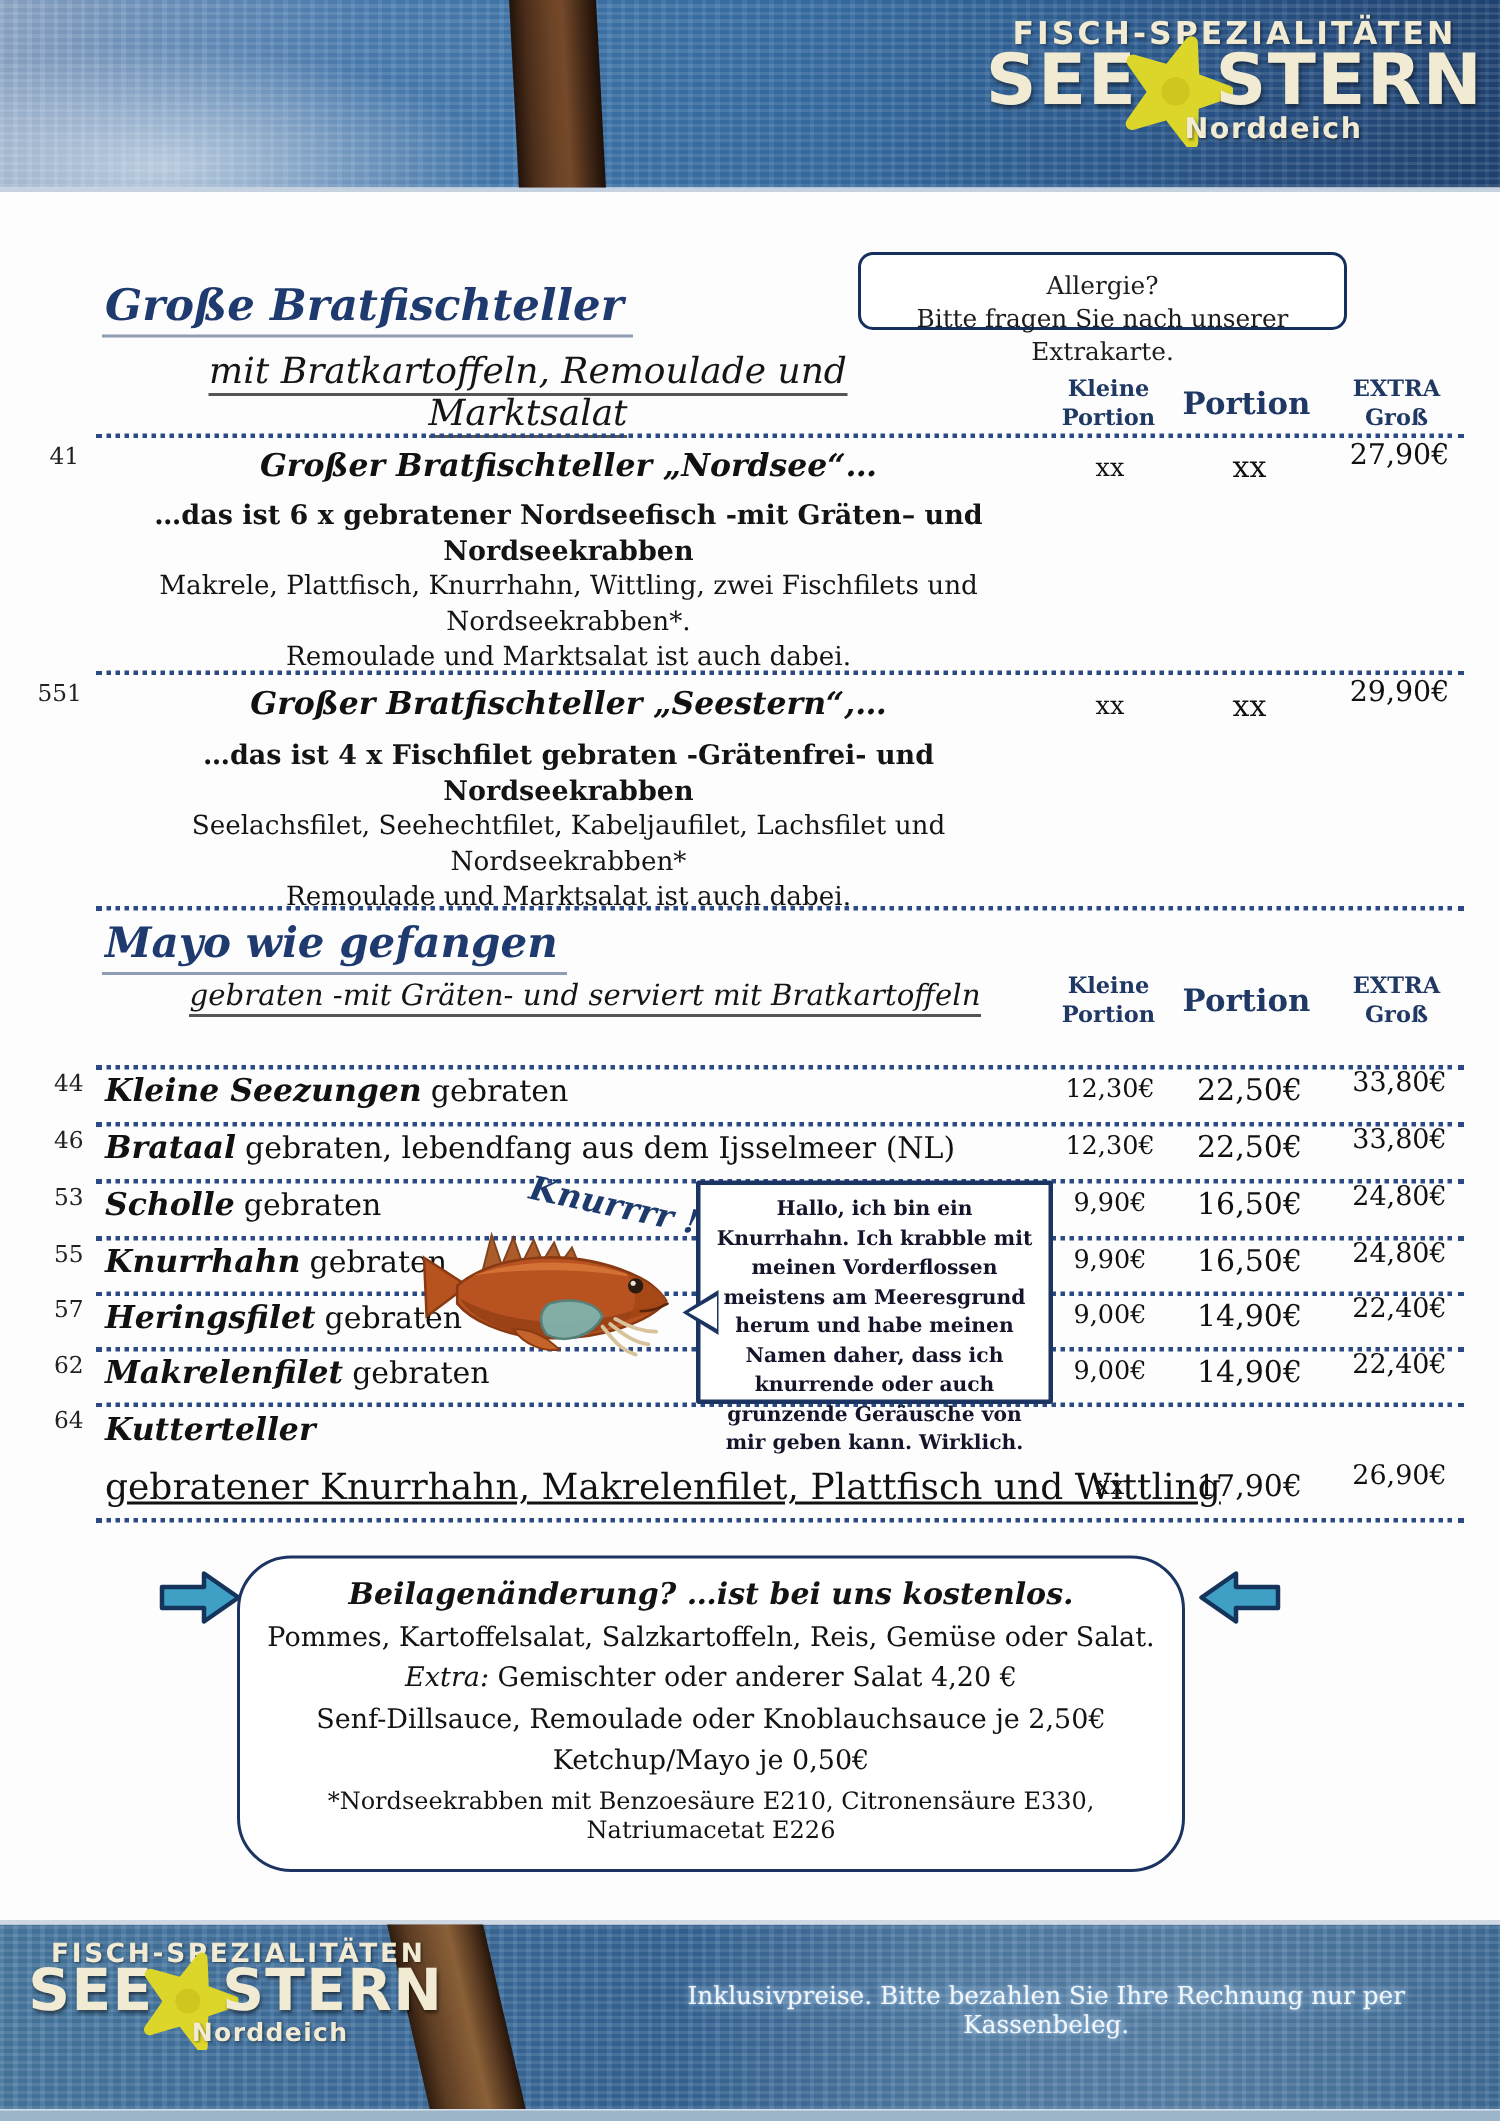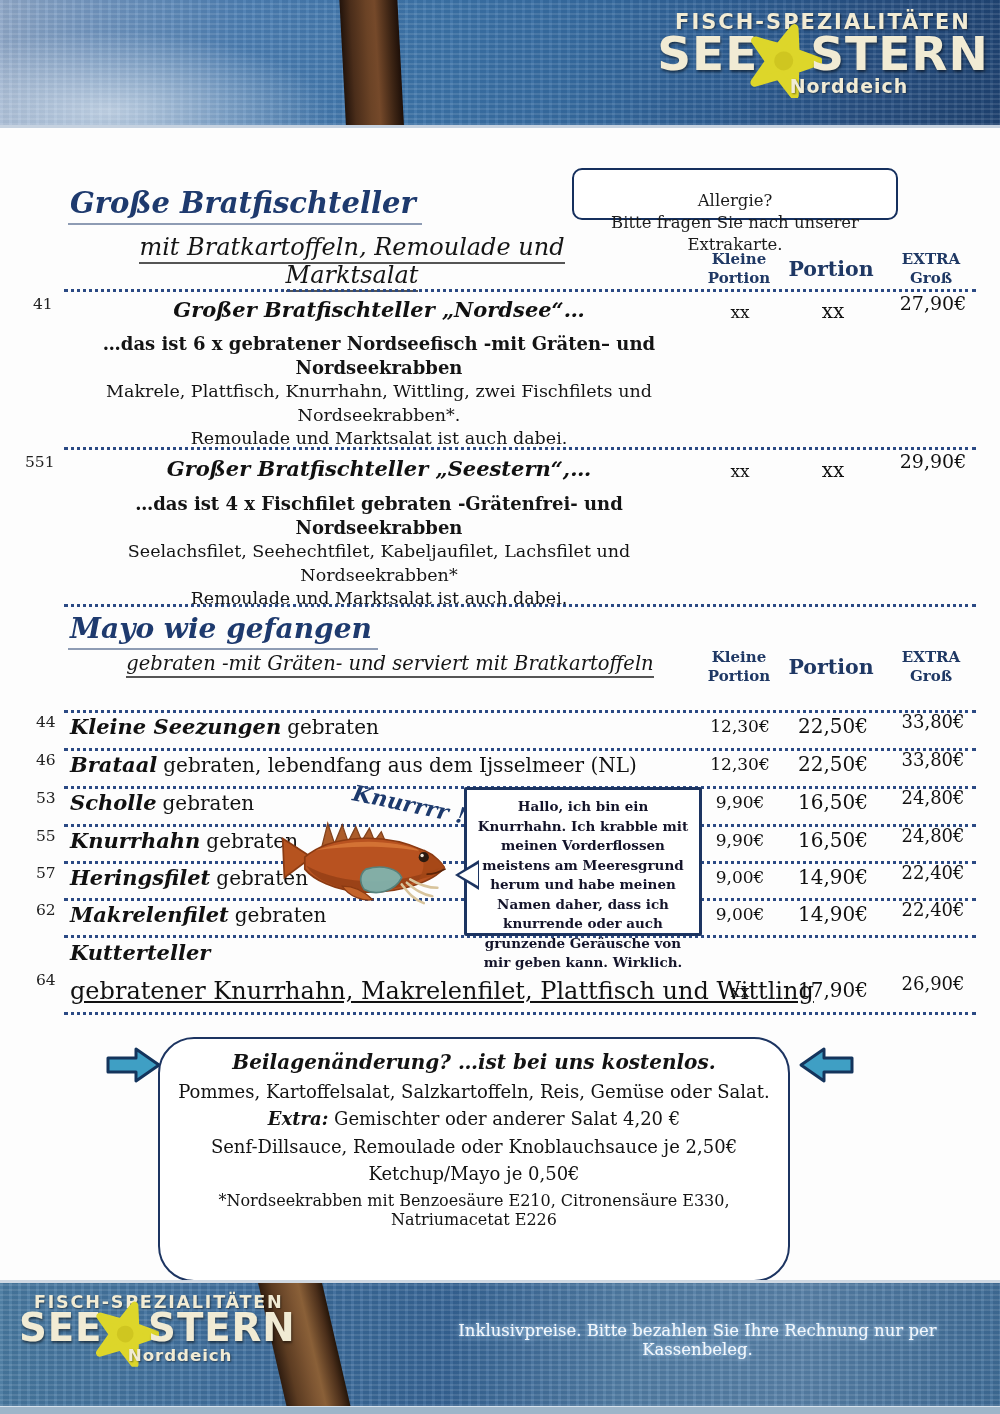--- a/index.html
+++ b/index.html
@@ -42,21 +42,21 @@
       text-shadow:1px 1px 2px rgba(0,0,0,.45); }
   .dots { position:absolute; left:64px; width:912px; height:0; border-top:3px dotted #2b4a84; }
   .dots.thick { border-top-width:3.5px; }
 
   .sec-title { position:absolute; font-size:29px; font-weight:bold; font-style:italic; color:#1e3a6e;
       border-bottom:2px solid #8e9cb4; padding:0 6px 3px 2px; }
   .sec-sub { position:absolute; text-align:center; font-style:italic; font-size:24px; color:#151515; }
   .sec-sub span { border-bottom:2px solid #555; padding-bottom:1px; }
 
   .allergy { position:absolute; left:572px; top:168px; width:326px; height:52px; border:2.5px solid #16305e;
-      border-radius:10px; text-align:center; font-size:16.5px; color:#1c1c1c; padding-top:20px; line-height:22px; background:#fff; }
+      border-radius:10px; text-align:center; font-size:16.5px; color:#1c1c1c; padding-top:10px; line-height:22px; background:#fff; }
 
   .colheads { position:absolute; left:693px; width:292px; display:flex; text-align:center; color:#1f3864; font-weight:bold; }
   .ch-two { width:92px; font-size:15px; line-height:19px; }
   .ch-mid { width:92px; font-size:20.5px; padding-top:7px; }
   .ch-last { width:108px; }
 
   .num { position:absolute; font-size:15.5px; color:#222; }
 
   .bigname { position:absolute; left:65px; width:628px; text-align:center; font-size:21px; font-weight:bold; font-style:italic; color:#111; }
   .descblock { position:absolute; left:65px; width:628px; text-align:center; color:#141414; }
@@ -77,25 +77,25 @@
   .bubble { position:absolute; left:464px; top:787px; width:238px; height:149px; background:#fff;
       border:3px solid #1c3461; border-radius:2px; padding:7px 8px; text-align:center;
       font-size:13.5px; font-weight:bold; line-height:19.5px; color:#14142a; }
   .bubble::before { content:""; position:absolute; left:-27px; top:70px; width:0; height:0;
       border:15px solid transparent; border-right:24px solid #1c3461; }
   .bubble::after { content:""; position:absolute; left:-19px; top:74px; width:0; height:0;
       border:11px solid transparent; border-right:19px solid #ffffff; }
   .fish { position:absolute; left:281px; top:812px; width:170px; height:104px; }
 
   
-  .info-box { position:absolute; left:158px; top:1037px; width:632px; height:245px; border:2.5px solid #1c3461;
+  .info-box { position:absolute; left:158px; top:1037px; width:632px; height:211px; border:2.5px solid #1c3461;
       border-radius:36px; text-align:center; color:#131313; padding-top:11px; background:#fff; }
   .ib-title { font-size:20px; font-weight:bold; font-style:italic; }
   .ib-line { font-size:18px; margin-top:6.5px; }
-  .ib-extra { font-weight:bold; font-style:italic; }
+  .ib-extra { font-weight:normal; font-style:italic; }
   .ib-foot { font-size:16px; margin-top:7px; }
   .arrow { position:absolute; width:56px; height:38px; }
   .arrow-left { left:106px; top:1046px; }
   .arrow-right { left:798px; top:1046px; transform:scaleX(-1); }
 
   
   .foot-line { position:absolute; text-align:center; color:#f3f7fb; font-size:16.5px;
       text-shadow:0 0 7px rgba(190,220,245,.95), 0 0 2px rgba(160,200,235,.9); }
 </style>
 </head>
@@ -221,21 +221,21 @@
   <div class="price p3" style="top:862px;">22,40€</div>
 
   <div class="dots" style="top:898px;"></div>
   <div class="num" style="left:36px; top:901px;">62</div>
   <div class="rowname" style="top:902px;"><b>Makrelenfilet</b><span>gebraten</span></div>
   <div class="price p1" style="top:904px;">9,00€</div>
   <div class="price p2" style="top:902px;">14,90€</div>
   <div class="price p3" style="top:899px;">22,40€</div>
 
   <div class="dots" style="top:935px;"></div>
-  <div class="num" style="left:36px; top:971px;">64</div>
+  <div class="num" style="left:36px; top:938px;">64</div>
   <div class="rowname" style="top:940px;"><b>Kutterteller</b></div>
   <div class="rowname" style="top:977px; font-size:24px;text-decoration:underline;">gebratener Knurrhahn, Makrelenfilet, Plattfisch und Wittling</div>
   <div class="price p1" style="top:981px;">xx</div>
   <div class="price p2" style="top:978px;">17,90€</div>
   <div class="price p3" style="top:973px;">26,90€</div>
   <div class="dots thick" style="top:1012px;"></div>
 
   <div class="knurr">Knurrrr !</div>
   <svg class="fish" viewBox="0 0 200 120">
 

